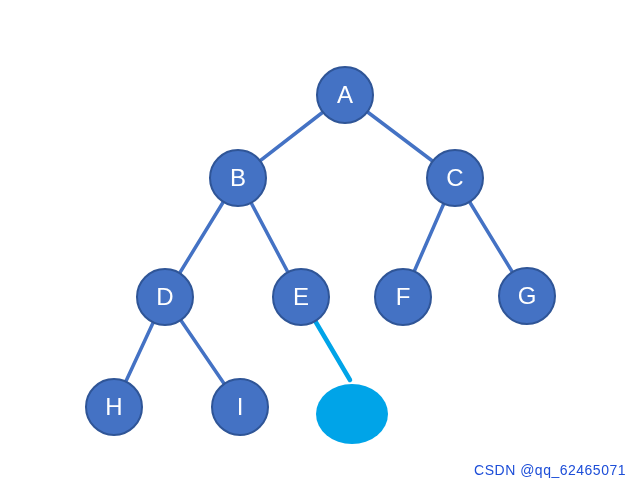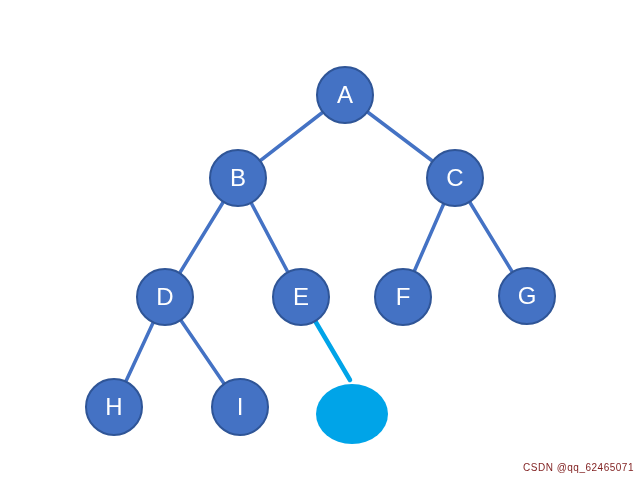--- a/index.html
+++ b/index.html
@@ -50,24 +50,24 @@
   .node-new {
     position: absolute;
     width: 72px;
     height: 60px;
     border-radius: 50%;
     background: #00A4E8;
     border: none;
   }
   .watermark {
     position: absolute;
-    right: 8px;
+    right: 16px;
     top: 462px;
-    color: #7f1d1d;
-    font-size: 10px;
+    color: #1d4ed8;
+    font-size: 14px;
     letter-spacing: 0.5px;
   }
 </style>
 </head>
 <body>
 
 <div class="canvas">
 
   <svg class="edges-svg" viewBox="0 0 642 491" xmlns="http://www.w3.org/2000/svg">
     <line class="edge" x1="345" y1="95" x2="238" y2="178"></line>

